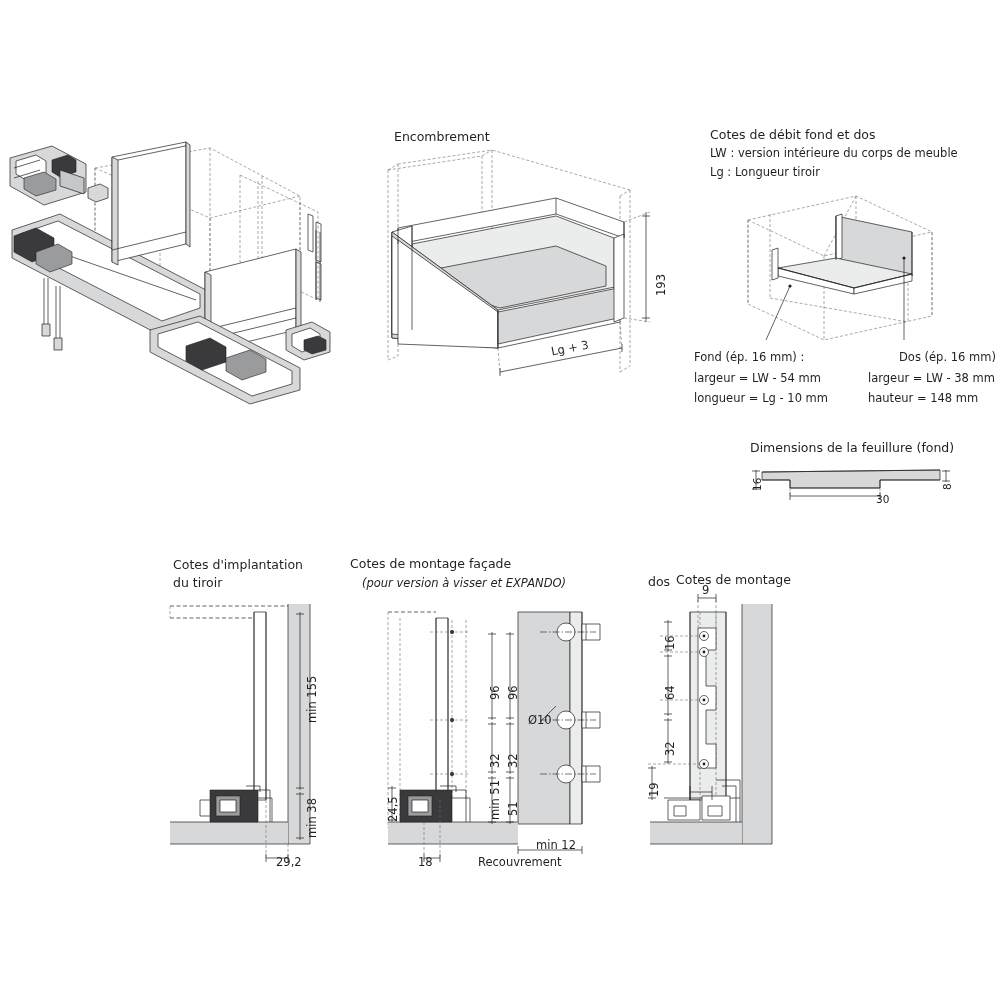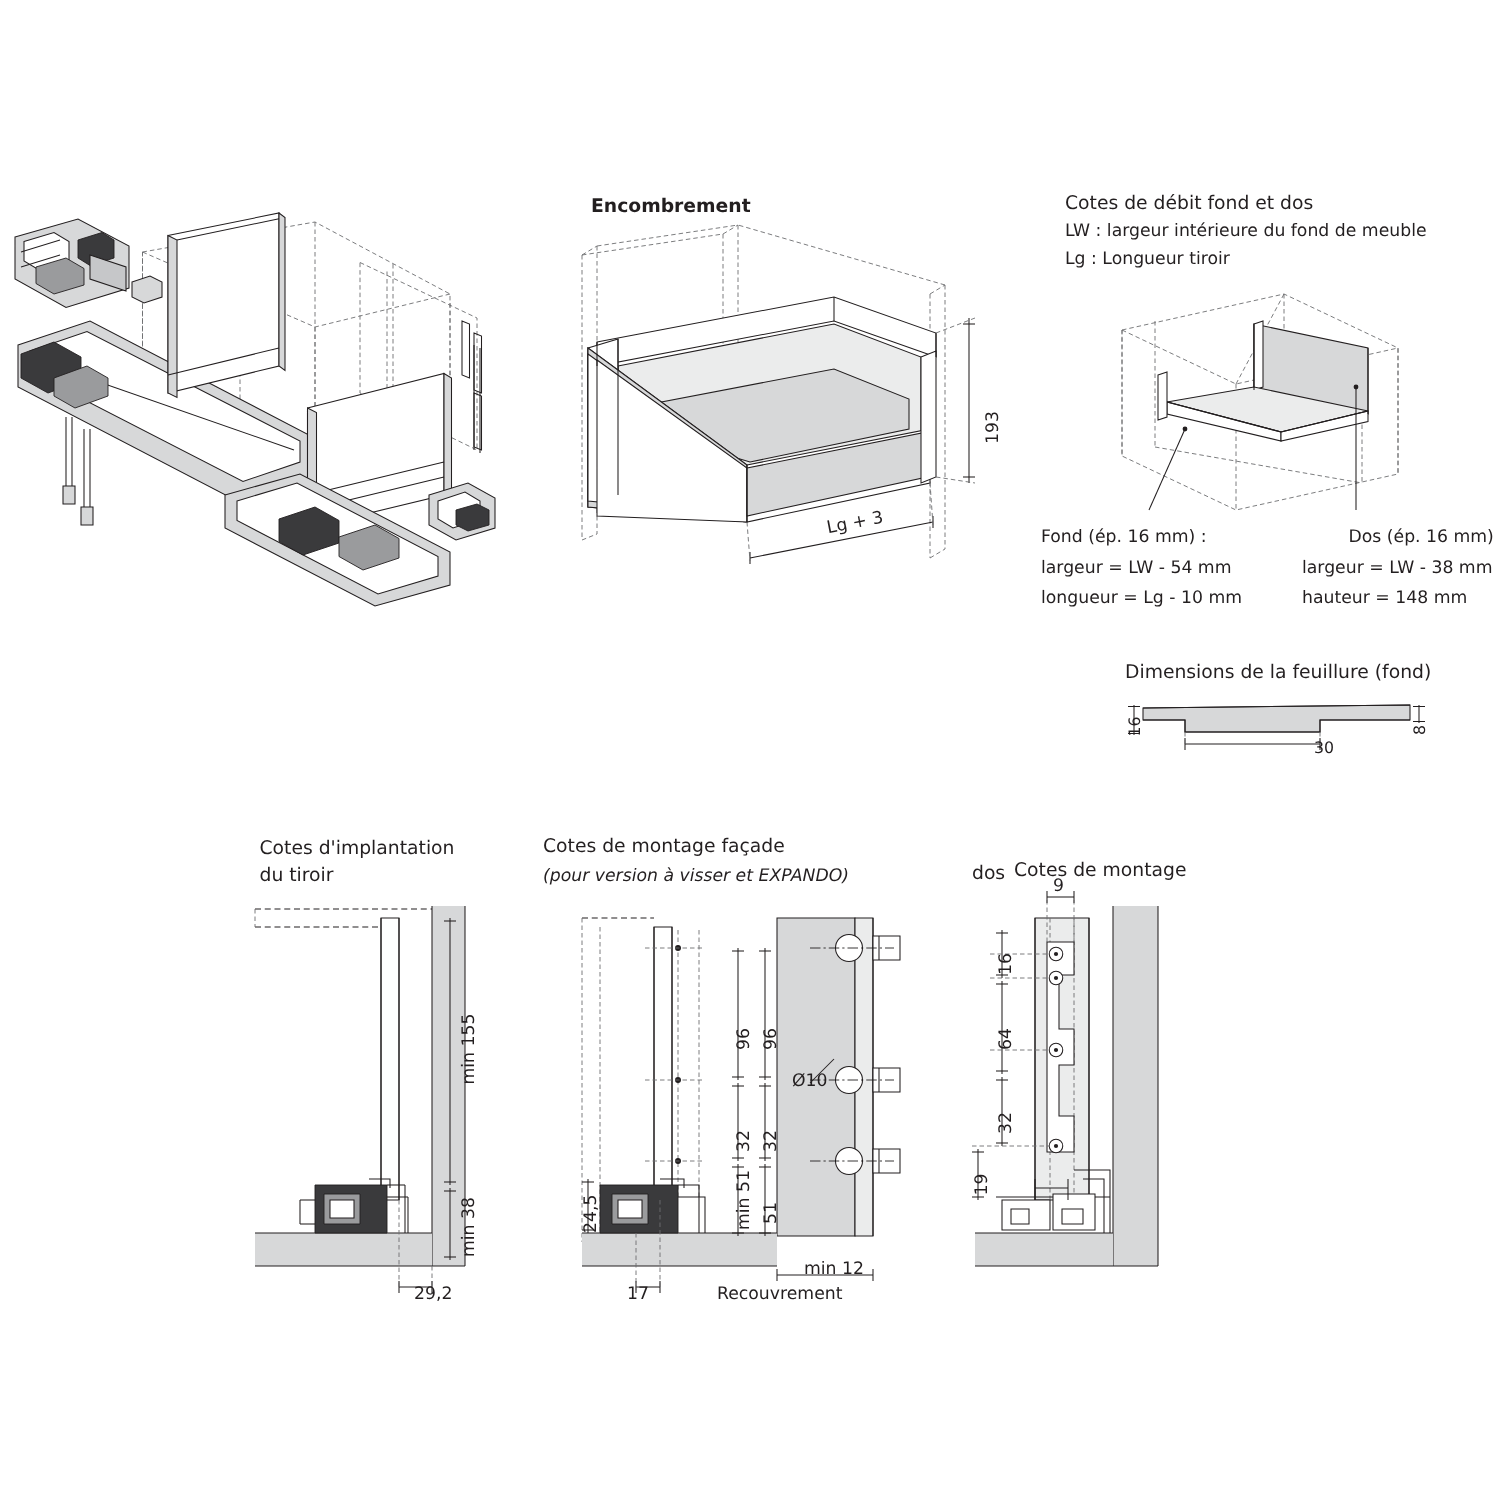--- a/index.html
+++ b/index.html
@@ -143,21 +143,21 @@
 
       <g>
         <path class="fillgrey" d="M88 188 L100 184 L108 188 L108 198 L96 202 L88 198 Z"></path>
       </g>
 
       <path class="thin" d="M316 230 L316 300"></path>
       <path class="thin" d="M320 232 L320 302"></path>
     </g>
   </svg>
 
-  <div class="lbl" style="left:394px; top:129px;font-weight:bold;">Encombrement</div>
+  <div class="lbl" style="left:394px; top:129px;">Encombrement</div>
 
   <svg width="1000" height="1000">
     <g>
 
       <path class="dashfine" d="M388 170 L388 360"></path>
       <path class="dashfine" d="M398 164 L398 356"></path>
       <path class="dashfine" d="M388 170 L398 164"></path>
       <path class="dashfine" d="M388 360 L398 356"></path>
       <path class="dashfine" d="M620 196 L620 372"></path>
       <path class="dashfine" d="M630 190 L630 366"></path>
@@ -204,21 +204,21 @@
       <path class="dim" d="M500 368 L500 376"></path>
       <path class="dim" d="M622 344 L622 352"></path>
       <path class="dashfine" d="M498 348 L500 374"></path>
       <path class="dashfine" d="M620 322 L622 350"></path>
     </g>
   </svg>
   <div class="lbl sm rot" style="left:654px; top:296px;">193</div>
   <div class="lbl sm" style="left:551px; top:341px; transform:rotate(-11deg);">Lg + 3</div>
 
   <div class="lbl" style="left:710px; top:127px;">Cotes de débit fond et dos</div>
-  <div class="lbl sm" style="left:710px; top:146px;">LW : largeur intérieure du fond de meuble</div>
+  <div class="lbl sm" style="left:710px; top:146px;">LW : version intérieure du corps de meuble</div>
   <div class="lbl sm" style="left:710px; top:165px;">Lg : Longueur tiroir</div>
 
   <svg width="1000" height="1000">
     <g>
 
       <path class="dashfine" d="M748 220 L856 196 L932 232 L932 316 L824 340 L748 304 Z"></path>
       <path class="dashfine" d="M748 220 L748 304"></path>
       <path class="dashfine" d="M856 196 L856 280"></path>
       <path class="dashfine" d="M932 232 L932 316"></path>
       <path class="dashfine" d="M824 256 L824 340"></path>
@@ -327,21 +327,21 @@
       <path class="dim" d="M266 854 L266 862"></path>
       <path class="dim" d="M288 854 L288 862"></path>
       <path class="dashfine" d="M266 800 L266 860"></path>
       <path class="dashfine" d="M288 844 L288 860"></path>
     </g>
   </svg>
   <div class="lbl sm rot" style="left:305px; top:723px;">min 155</div>
   <div class="lbl sm rot" style="left:305px; top:838px;">min 38</div>
   <div class="lbl sm" style="left:276px; top:855px;">29,2</div>
 
-  <div class="lbl" style="left:362px; top:556px;">Cotes de montage façade</div>
+  <div class="lbl" style="left:350px; top:556px;">Cotes de montage façade</div>
   <div class="lbl it sm" style="left:362px; top:576px;">(pour version à visser et EXPANDO)</div>
 
   <svg width="1000" height="1000">
     <g>
 
       <path class="fillgrey nostroke" d="M518 612 L570 612 L570 824 L518 824 Z"></path>
       <path class="thin" d="M518 612 L570 612 L570 824 L518 824 Z"></path>
 
       <path class="filllight" d="M570 612 L582 612 L582 824 L570 824 Z"></path>
       <path class="thin" d="M582 612 L582 824"></path>
@@ -427,21 +427,21 @@
       <path class="thin" d="M556 706 L540 722"></path>
     </g>
   </svg>
   <div class="lbl sm rot" style="left:488px; top:700px;">96</div>
   <div class="lbl sm rot" style="left:506px; top:700px;">96</div>
   <div class="lbl sm rot" style="left:488px; top:768px;">32</div>
   <div class="lbl sm rot" style="left:506px; top:768px;">32</div>
   <div class="lbl sm rot" style="left:488px; top:820px;">min 51</div>
   <div class="lbl sm rot" style="left:506px; top:816px;">51</div>
   <div class="lbl sm rot" style="left:386px; top:822px;">24,5</div>
-  <div class="lbl sm" style="left:418px; top:855px;">17</div>
+  <div class="lbl sm" style="left:418px; top:855px;">18</div>
   <div class="lbl sm" style="left:478px; top:855px;">Recouvrement</div>
   <div class="lbl sm" style="left:536px; top:838px;">min 12</div>
   <div class="lbl sm" style="left:528px; top:713px;">Ø10</div>
 
   <div class="lbl" style="left:648px; top:572px;margin-left:28px;">Cotes de montage</div>
   <div class="lbl" style="left:648px; top:574px;">dos</div>
 
   <svg width="1000" height="1000">
     <g>
 

